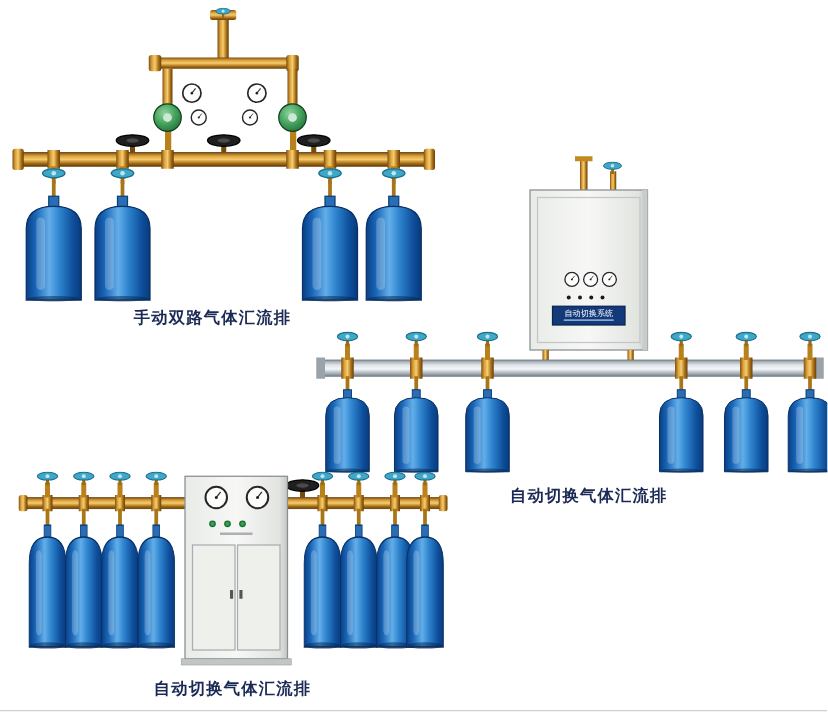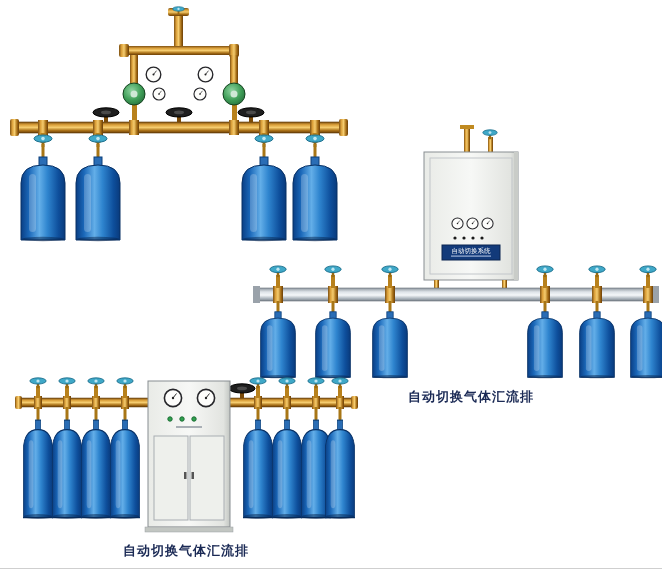--- a/index.html
+++ b/index.html
@@ -147,20 +147,21 @@
       <rect x="256.5" y="138" width="3" height="14" fill="#a87616"></rect>
       <use href="#bottle" x="234" y="150" width="48" height="86"></use>
     </g>
     <g>
       <rect x="306.5" y="127" width="5" height="10" fill="#b8811c"></rect>
       <use href="#tealWheel" x="299" y="128" width="20" height="14"></use>
       <rect x="307.5" y="138" width="3" height="14" fill="#a87616"></rect>
       <use href="#bottle" x="285" y="150" width="48" height="86"></use>
     </g>
   </svg>
+  <div class="caption" style="left:30px;top:245px;width:280px">手动双路气体汇流排</div>
 
   <svg class="art" style="left:248px;top:123px" width="414" height="276" viewBox="0 0 414 276">
 
     <g>
       <rect x="216" y="4" width="6" height="26" fill="url(#brassV)"></rect>
       <rect x="212" y="2" width="14" height="4" fill="#c08a20"></rect>
       <rect x="240" y="14" width="5" height="16" fill="url(#brassV)"></rect>
       <use href="#tealWheel" x="234" y="6" width="16" height="11"></use>
       <rect x="176" y="29" width="94" height="128" fill="url(#cabGrad)" stroke="#888d91"></rect>
       <rect x="266" y="29" width="4" height="128" fill="#c9ccc8"></rect>

